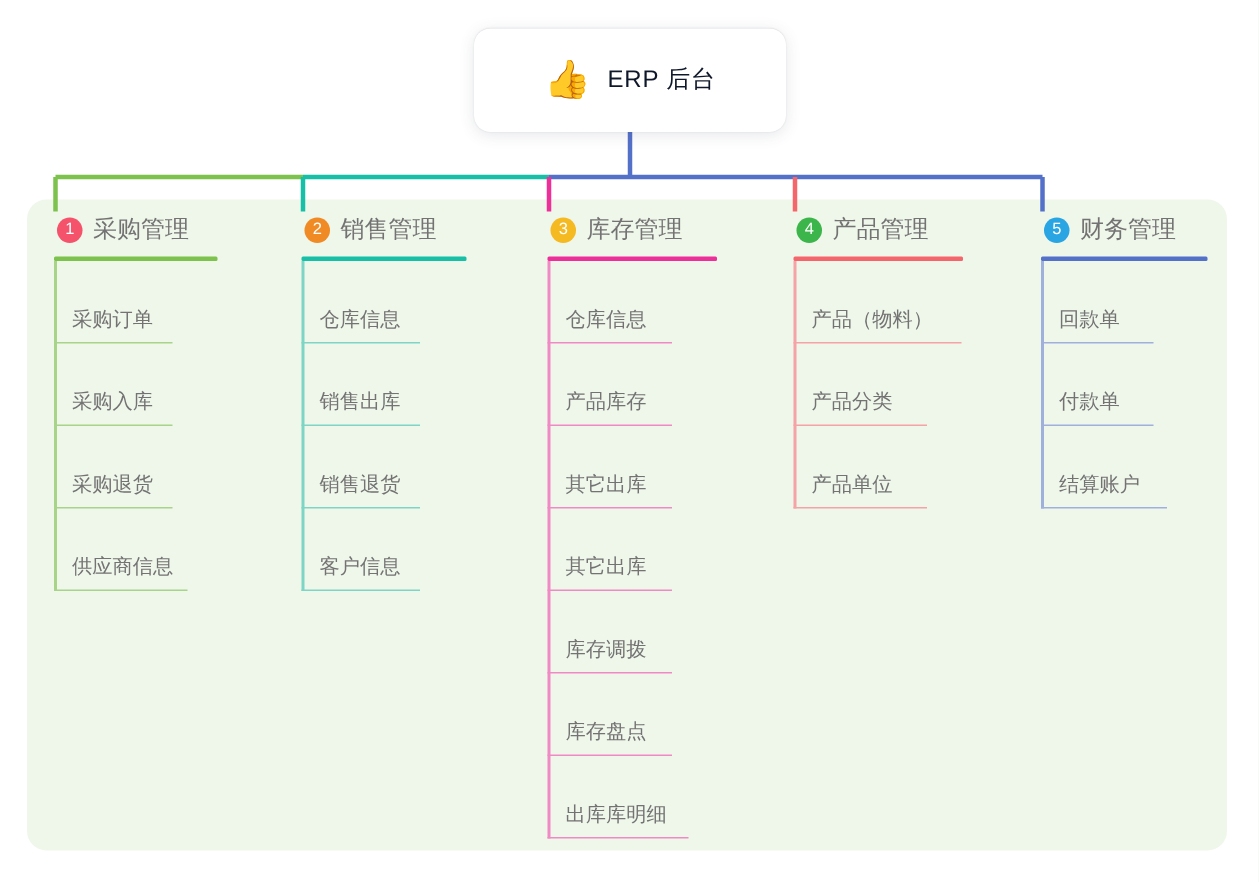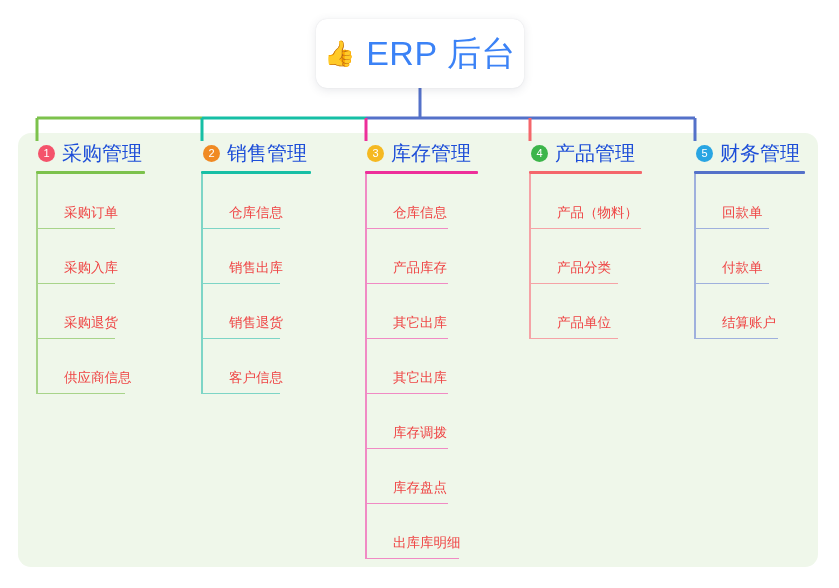--- a/index.html
+++ b/index.html
@@ -33,22 +33,22 @@
     align-items: center;
     justify-content: center;
     gap: 11px;
   }
   .root-emoji {
     font-size: 25px;
     line-height: 1;
     display: inline-block;
   }
   .root-label {
-    font-size: 34px;
-    color: #3b82f6;
+    font-size: 16px;
+    color: #0f172a;
     letter-spacing: 0.5px;
     white-space: nowrap;
   }
 
   
   #connectors {
     position: absolute;
     left: 0;
     top: 0;
     width: 839px;
@@ -85,22 +85,22 @@
     height: 17px;
     border-radius: 50%;
     color: #ffffff;
     font-size: 11px;
     line-height: 17px;
     text-align: center;
     flex: 0 0 auto;
     font-family: "Liberation Sans", sans-serif;
   }
   .col-title {
-    font-size: 20px;
-    color: #1d4ed8;
+    font-size: 16px;
+    color: #737373;
     white-space: nowrap;
   }
   .header-rule {
     height: 3px;
     margin-top: 6px;
     border-radius: 1px;
   }
 
   .leaves {
     position: relative;
@@ -114,23 +114,23 @@
   }
   .leaf {
     position: relative;
     height: 55px;
     display: flex;
     flex-direction: column;
     justify-content: flex-end;
   }
   .leaf-label {
     font-size: 13.5px;
-    color: #ef4444;
+    color: #737373;
     white-space: nowrap;
-    padding-left: 28px;
+    padding-left: 12px;
     padding-bottom: 6px;
   }
   .leaf-rule {
     height: 1.5px;
     margin-left: 0;
   }
 </style>
 </head>
 <body>
 

